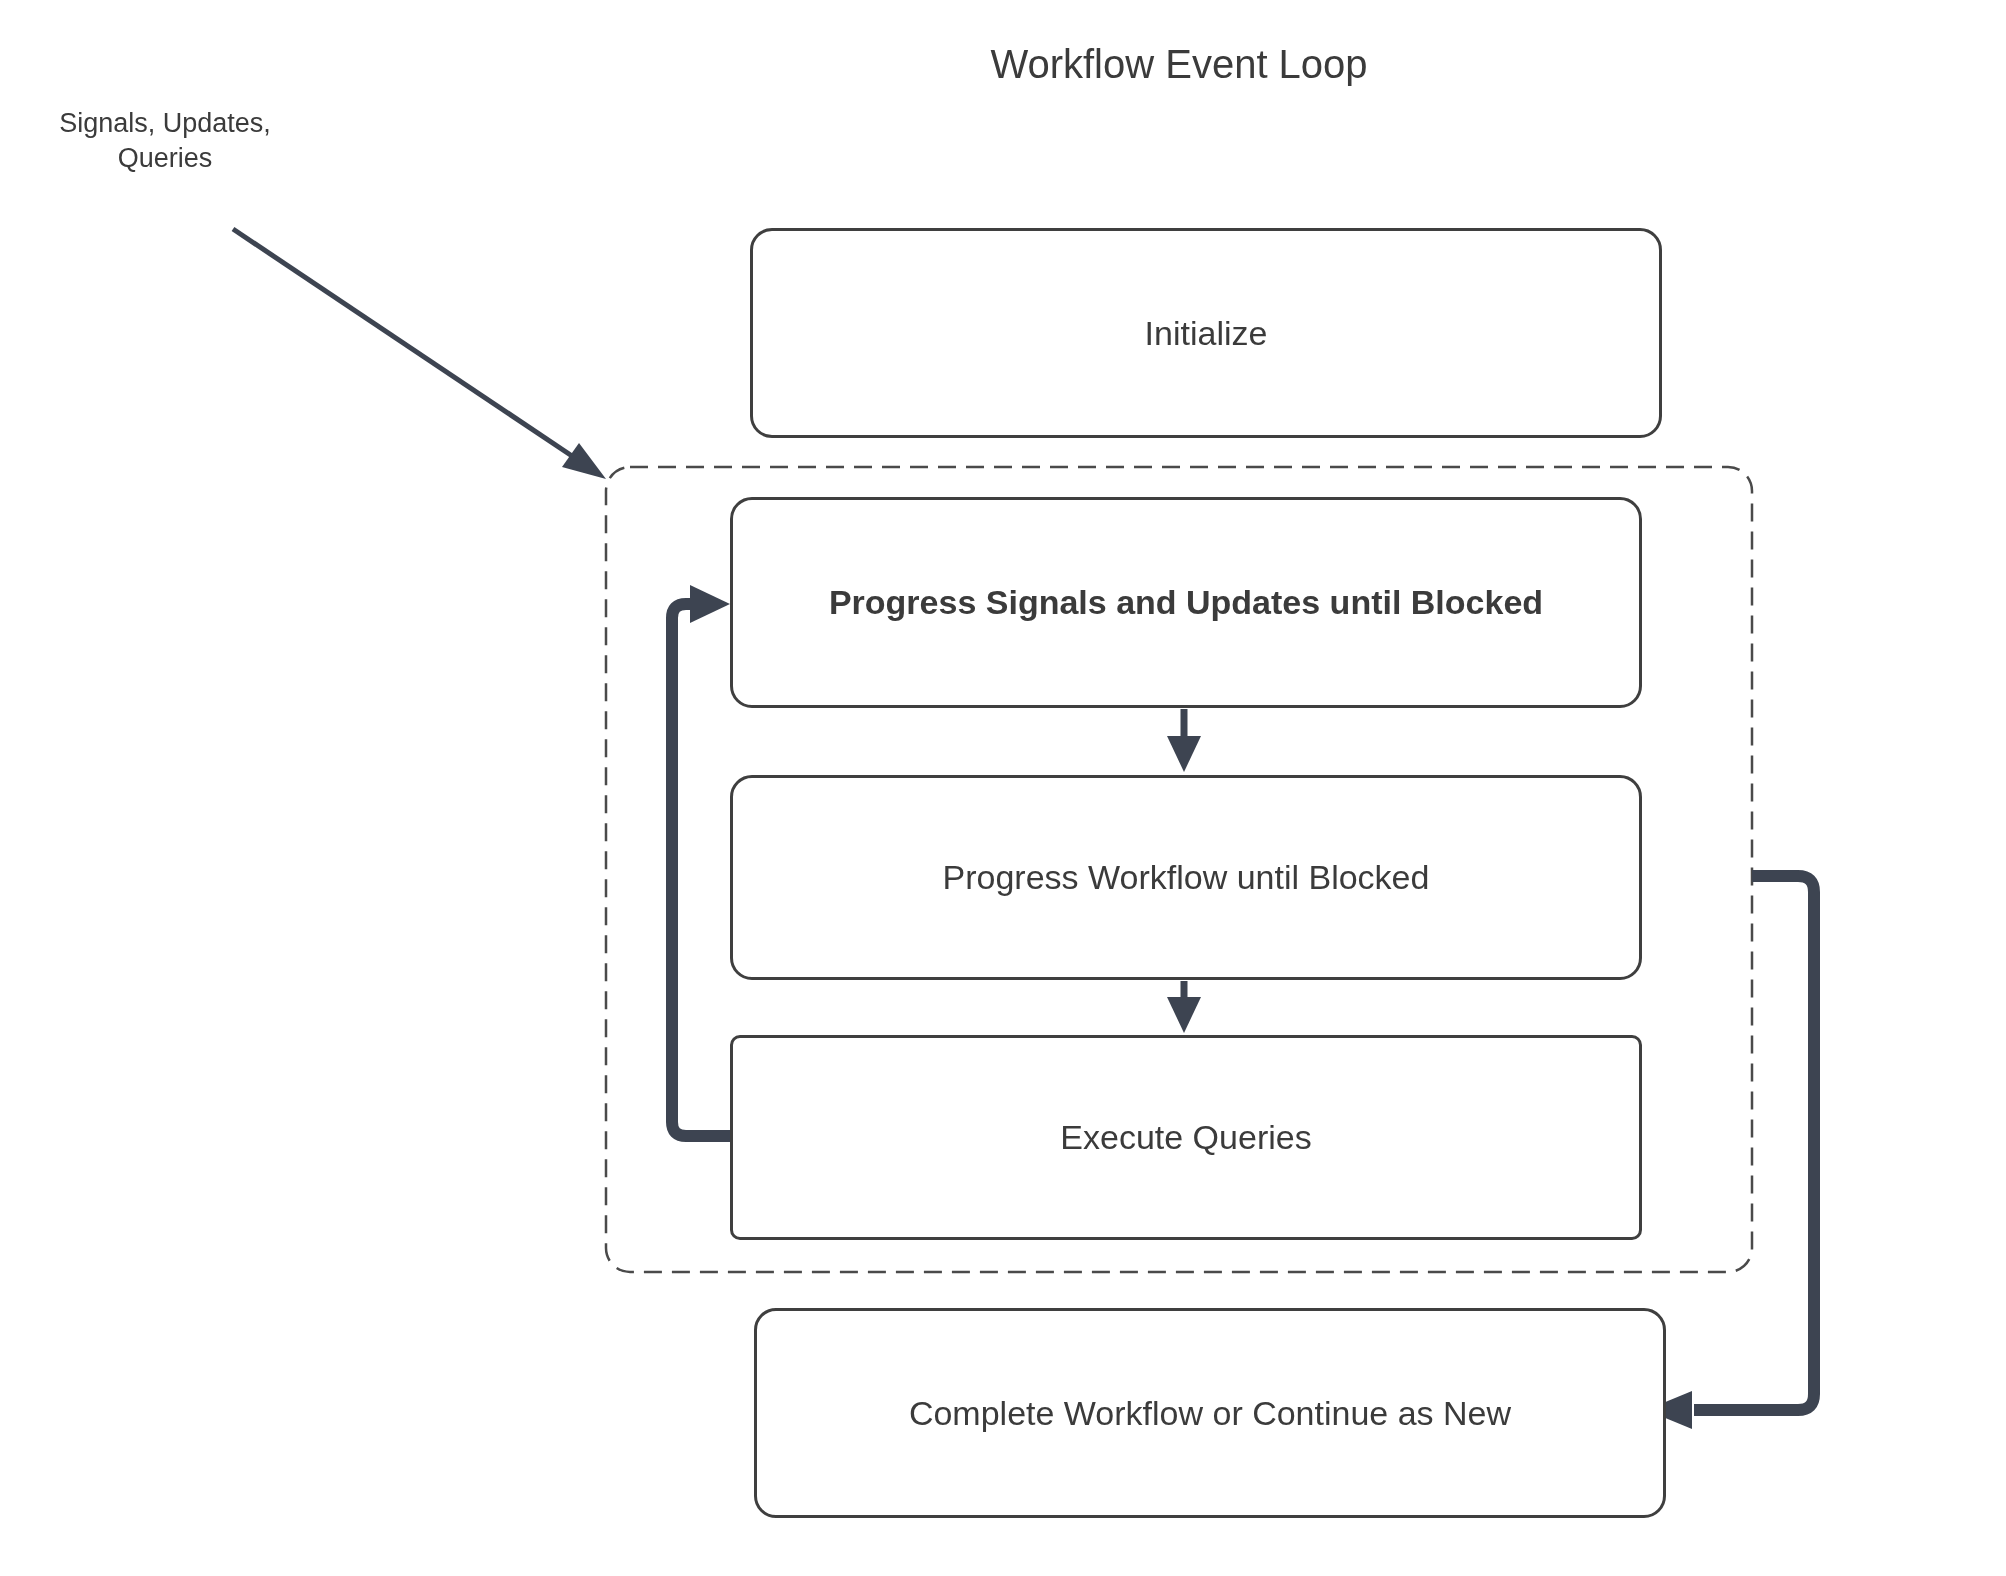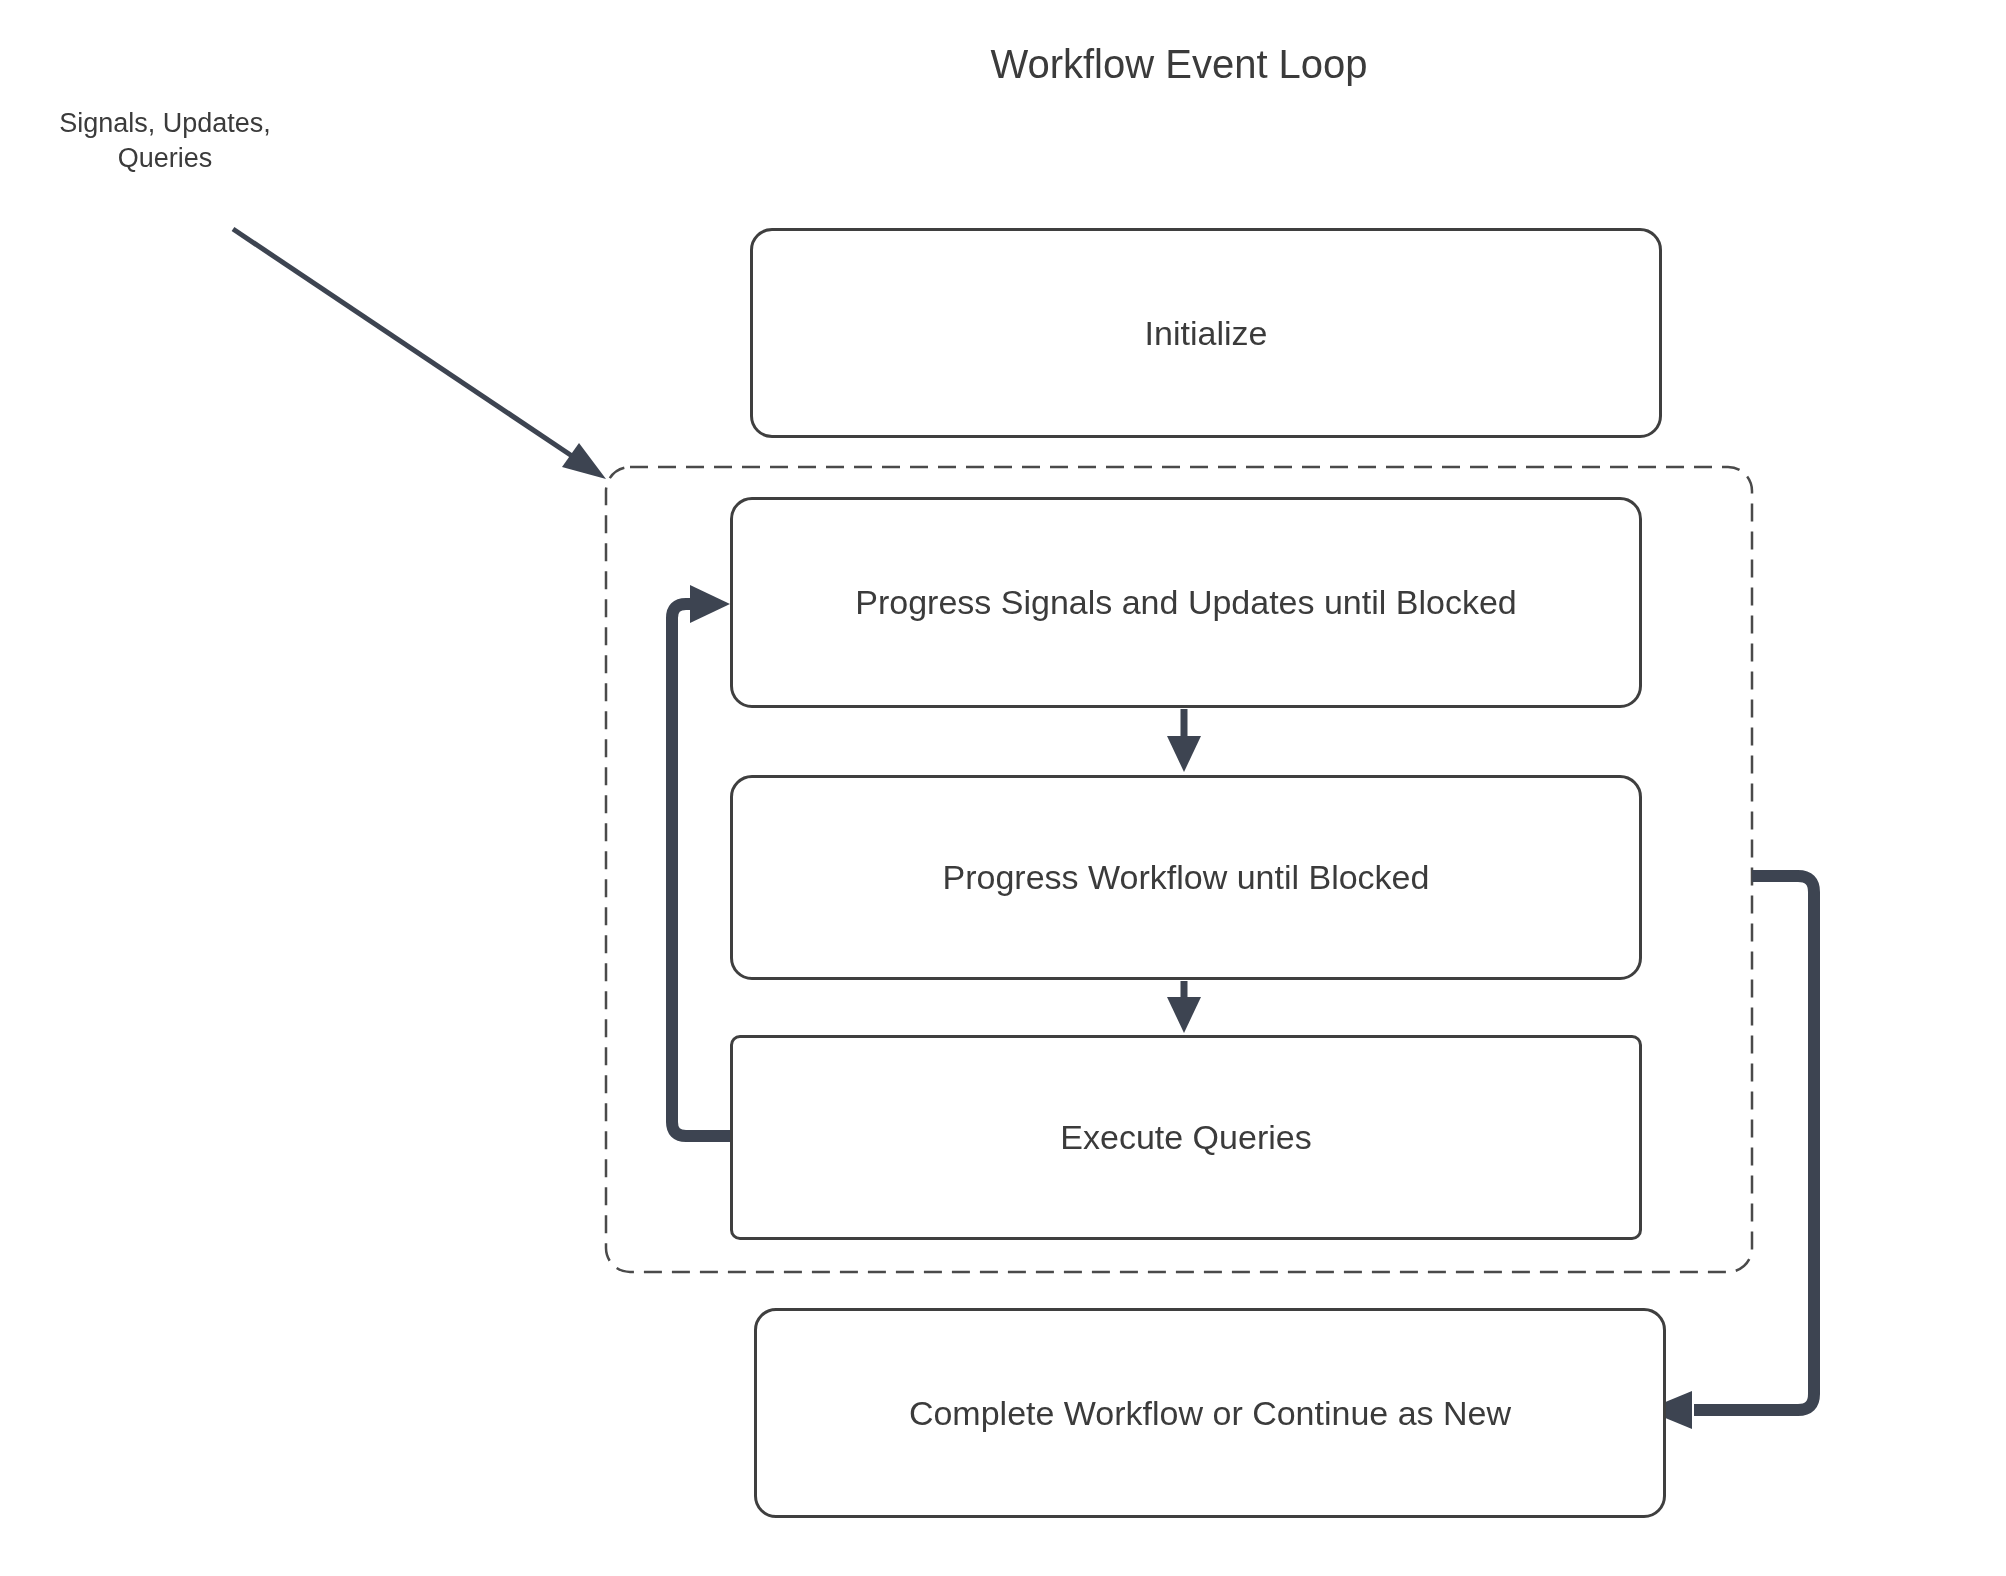--- a/index.html
+++ b/index.html
@@ -79,21 +79,21 @@
     border: 3px solid var(--box-border);
     border-radius: 22px;
     display: flex;
     align-items: center;
     justify-content: center;
     text-align: center;
     font-size: 34px;
     color: var(--text);
   }
   .node-initialize        { left: 750px; top: 228px;  width: 912px; height: 210px; }
-  .node-progress-signals  { left: 730px; top: 497px;  width: 912px; height: 211px; }
+  .node-progress-signals  { left: 730px; top: 497px;  width: 912px; height: 211px; font-weight: bold; }
   .node-progress-workflow { left: 730px; top: 775px;  width: 912px; height: 205px; }
   .node-execute-queries   { left: 730px; top: 1035px; width: 912px; height: 205px; border-radius: 10px; }
   .node-complete          { left: 754px; top: 1308px; width: 912px; height: 210px; }
 </style>
 </head>
 <body>
 
 <div class="canvas">
 
   <div class="diagram-title">Workflow Event Loop</div>

